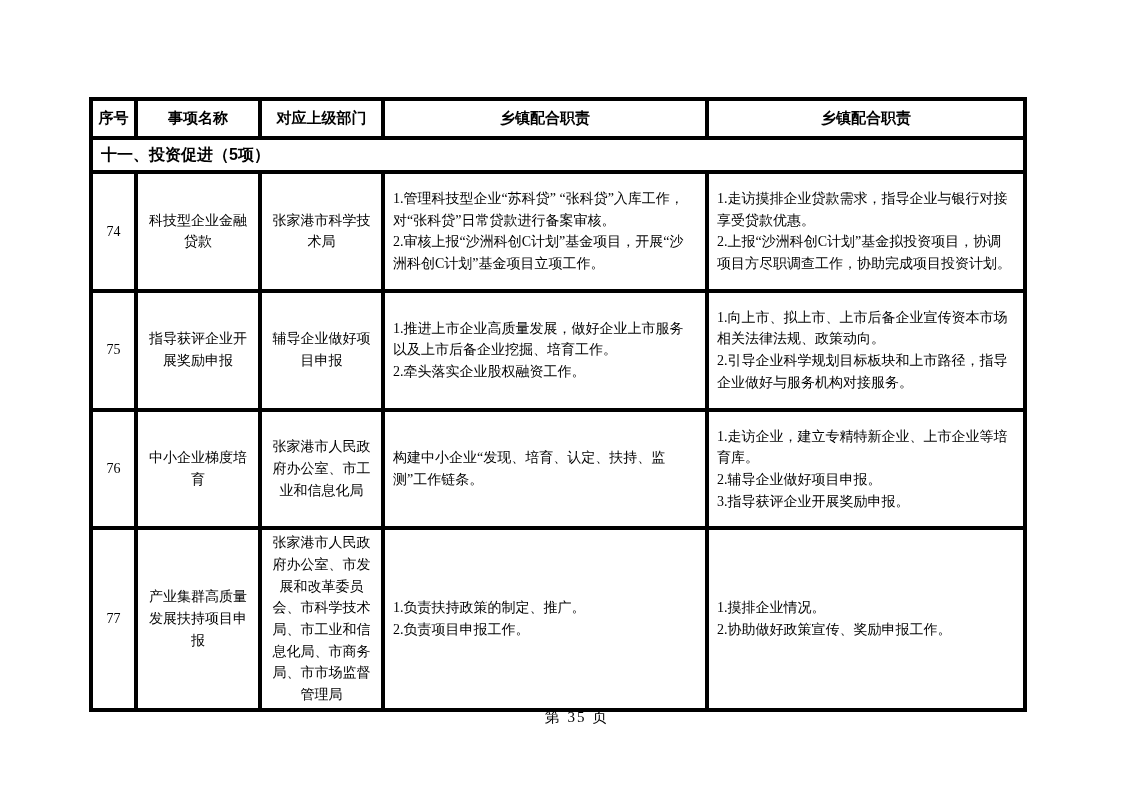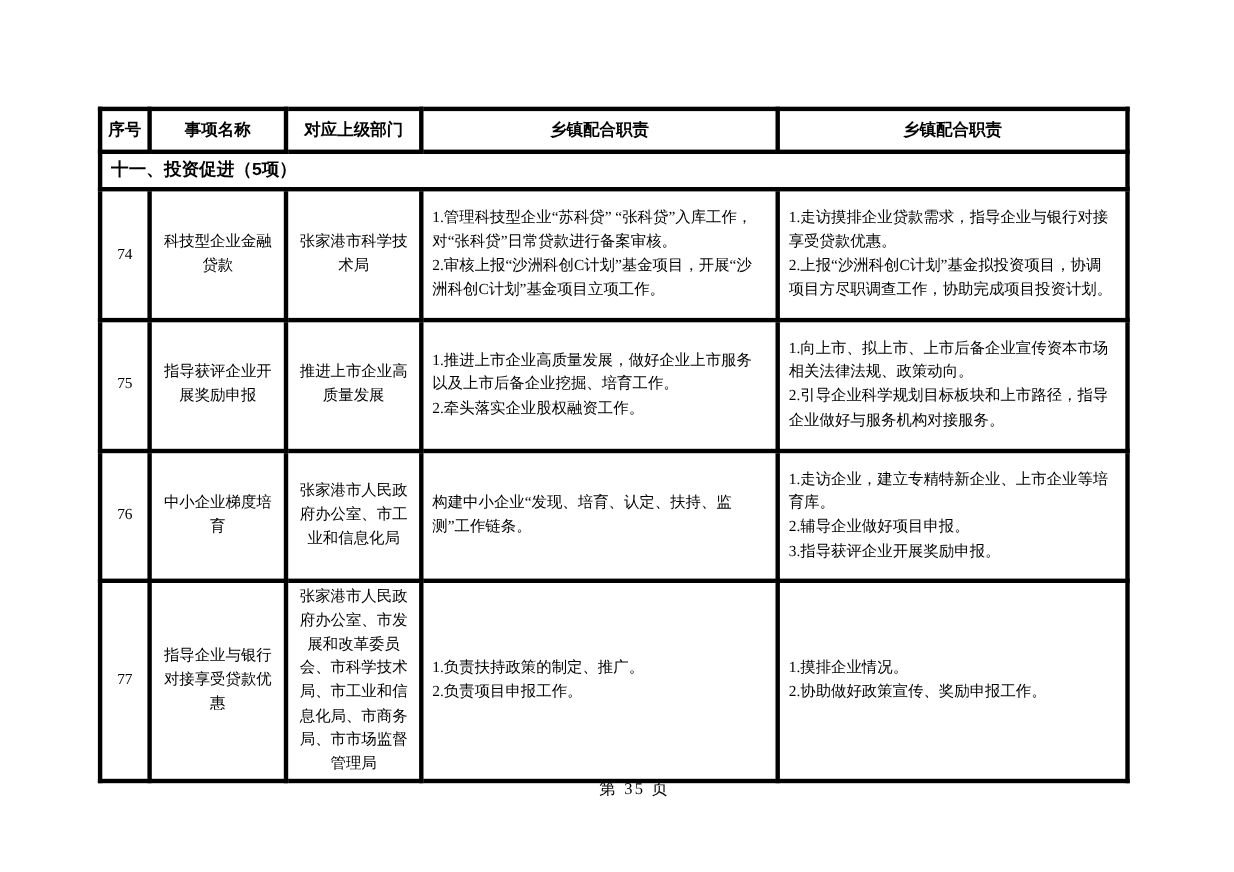--- a/index.html
+++ b/index.html
@@ -113,40 +113,40 @@
         <td class="c-dept">张家港市科学技术局</td>
         <td class="c-duty">1.管理科技型企业“苏科贷” “张科贷”入库工作，对“张科贷”日常贷款进行备案审核。
 2.审核上报“沙洲科创C计划”基金项目，开展“沙洲科创C计划”基金项目立项工作。</td>
         <td class="c-duty">1.走访摸排企业贷款需求，指导企业与银行对接享受贷款优惠。
 2.上报“沙洲科创C计划”基金拟投资项目，协调项目方尽职调查工作，协助完成项目投资计划。</td>
       </tr>
 
       <tr class="r1">
         <td class="c-no">75</td>
         <td class="c-name">指导获评企业开展奖励申报</td>
-        <td class="c-dept">推进上市企业高质量发展</td>
+        <td class="c-dept">辅导企业做好项目申报</td>
         <td class="c-duty">1.推进上市企业高质量发展，做好企业上市服务以及上市后备企业挖掘、培育工作。
 2.牵头落实企业股权融资工作。</td>
         <td class="c-duty">1.向上市、拟上市、上市后备企业宣传资本市场相关法律法规、政策动向。
 2.引导企业科学规划目标板块和上市路径，指导企业做好与服务机构对接服务。</td>
       </tr>
 
       <tr class="r2">
         <td class="c-no">76</td>
         <td class="c-name">中小企业梯度培育</td>
         <td class="c-dept">张家港市人民政府办公室、市工业和信息化局</td>
         <td class="c-duty">构建中小企业“发现、培育、认定、扶持、监测”工作链条。</td>
         <td class="c-duty">1.走访企业，建立专精特新企业、上市企业等培育库。
 2.辅导企业做好项目申报。
 3.指导获评企业开展奖励申报。</td>
       </tr>
 
       <tr class="r3">
         <td class="c-no">77</td>
-        <td class="c-name">指导企业与银行对接享受贷款优惠</td>
+        <td class="c-name">产业集群高质量发展扶持项目申报</td>
         <td class="c-dept">张家港市人民政府办公室、市发展和改革委员会、市科学技术局、市工业和信息化局、市商务局、市市场监督管理局</td>
         <td class="c-duty">1.负责扶持政策的制定、推广。
 2.负责项目申报工作。</td>
         <td class="c-duty">1.摸排企业情况。
 2.协助做好政策宣传、奖励申报工作。</td>
       </tr>
     </tbody>
   </table>
 
   <div class="footer">第 35 页</div>

